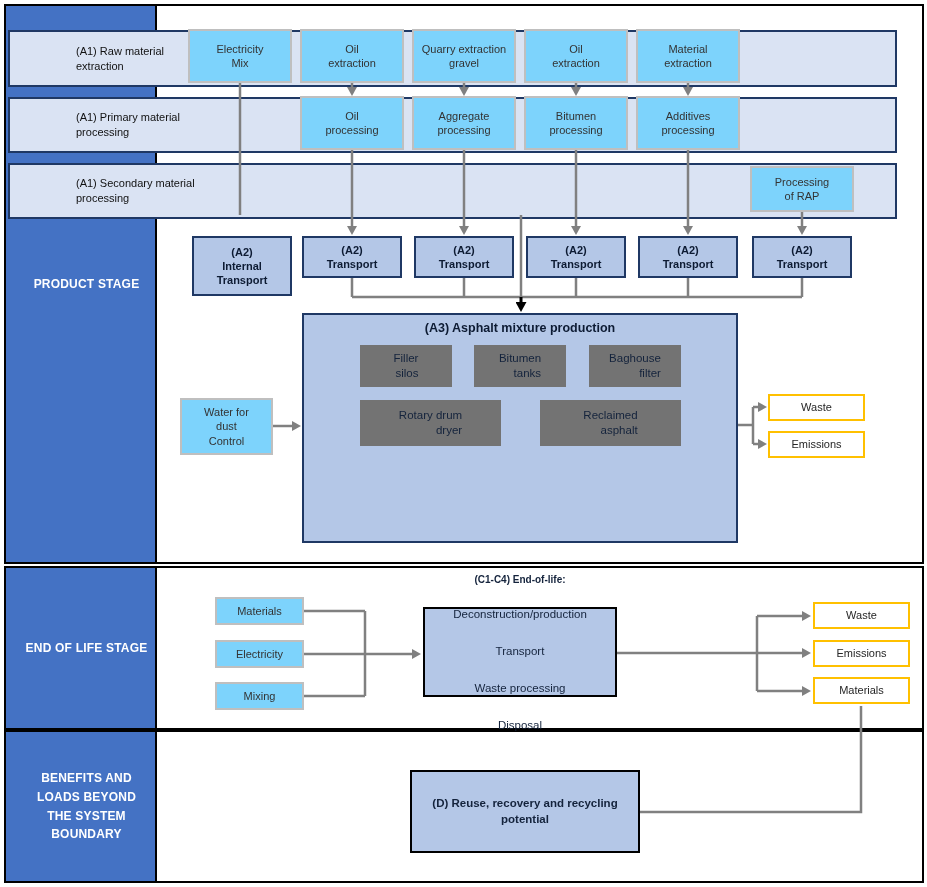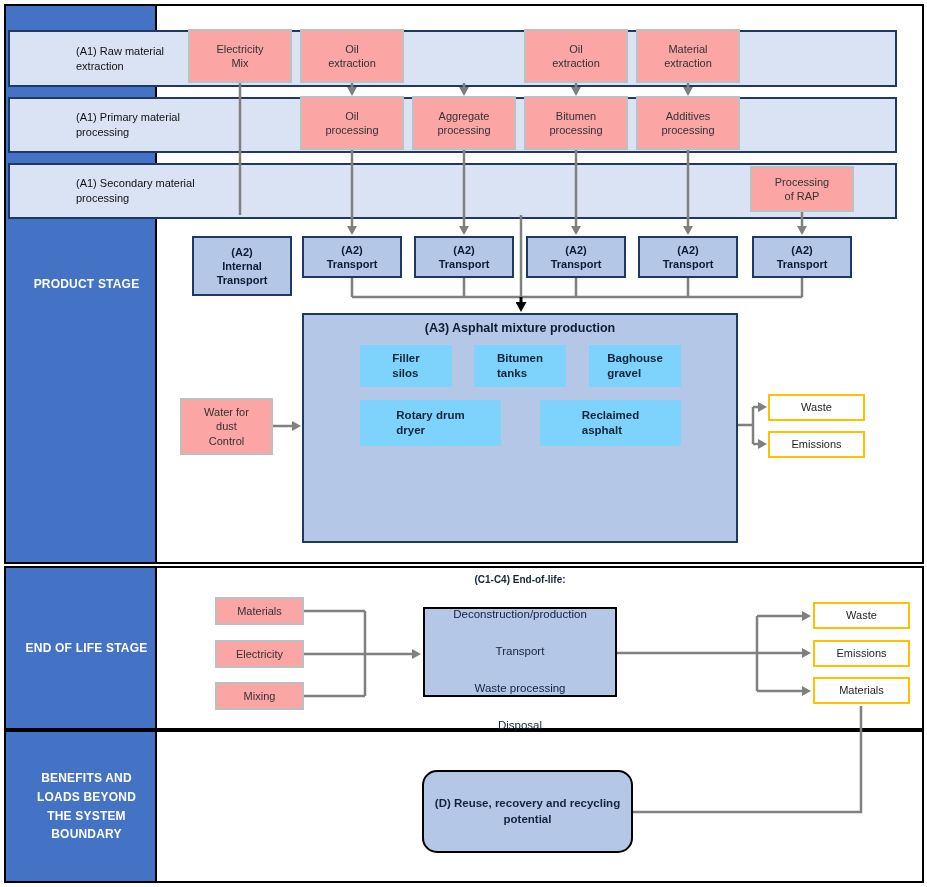--- a/index.html
+++ b/index.html
@@ -10,26 +10,26 @@
   .section{position:absolute;border:2.5px solid #000;background:#fff;z-index:0;}
   .side{position:absolute;left:0;top:0;bottom:0;width:149px;background:#4472C4;
     border-right:2.5px solid #000;display:flex;align-items:center;justify-content:center;}
   .side-label{color:#fff;font-weight:bold;font-size:12px;text-align:center;
     line-height:1.55;white-space:pre-line;letter-spacing:.2px;padding-left:12px;}
   .band{position:absolute;left:8px;width:885px;background:#DAE3F3;border:2px solid #1F3864;
     z-index:1;display:flex;align-items:center;}
   .band-label{font-size:11px;color:#111;padding-left:18px;white-space:pre-line;line-height:1.35;margin-left:48px;}
   .bx{position:absolute;display:flex;align-items:center;justify-content:center;text-align:center;
     white-space:pre-line;line-height:1.3;box-sizing:border-box;z-index:3;}
-  .white-bx{background:#fca5a5;border:2px solid #BFBFBF;font-size:11px;color:#333;}
+  .white-bx{background:#7dd3fc;border:2px solid #BFBFBF;font-size:11px;color:#333;}
   .blue-bx{background:#B4C7E7;border:2px solid #1F3864;font-weight:bold;font-size:11px;color:#0d1b33;}
   .big-bx{position:absolute;background:#B4C7E7;border:2px solid #1F3864;box-sizing:border-box;z-index:3;}
   .a3-title{display:block;text-align:center;font-weight:bold;font-size:12.5px;color:#0d1b33;margin-top:6px;}
-  .unit{position:absolute;background:#7dd3fc;display:flex;align-items:center;justify-content:center;
-    text-align:left;font-weight:bold;font-size:11.5px;color:#14233c;white-space:pre-line;
+  .unit{position:absolute;background:#737373;display:flex;align-items:center;justify-content:center;
+    text-align:right;font-weight:normal;font-size:11.5px;color:#14233c;white-space:pre-line;
     line-height:1.3;box-sizing:border-box;}
   .yellow-bx{background:#fff;border:2px solid #FFC000;font-size:11px;color:#262626;}
   .dark-bx{background:#B4C7E7;border:2px solid #000;color:#14233c;}
   .cbx-title{font-weight:bold;font-size:10px;display:block;}
   .cbx-line{font-size:11.5px;display:block;}
   .c-content{text-align:center;line-height:1.34;padding-top:2px;}
   .d-label{font-weight:bold;font-size:11.5px;white-space:pre-line;line-height:1.35;}
   svg.flows{position:absolute;left:0;top:0;z-index:2;pointer-events:none;}
 </style>
 </head>
@@ -114,20 +114,22 @@
       <path d="M861 706 V812 H626" marker-end="url(#ag)"></path>
     </g>
 
     <path d="M521 297 V303" stroke="#000" stroke-width="3" fill="none" marker-end="url(#ab)"></path>
   </svg>
 
   <div class="bx white-bx" style="left:188px;top:29px;width:104px;height:54px;">Electricity
 Mix</div>
   <div class="bx white-bx" style="left:300px;top:29px;width:104px;height:54px;">Oil
 extraction</div>
+  <div class="bx white-bx" style="left:412px;top:29px;width:104px;height:54px;">Quarry extraction
+gravel</div>
   <div class="bx white-bx" style="left:524px;top:29px;width:104px;height:54px;">Oil
 extraction</div>
   <div class="bx white-bx" style="left:636px;top:29px;width:104px;height:54px;">Material
 extraction</div>
 
   <div class="bx white-bx" style="left:300px;top:96px;width:104px;height:54px;">Oil
 processing</div>
   <div class="bx white-bx" style="left:412px;top:96px;width:104px;height:54px;">Aggregate
 processing</div>
   <div class="bx white-bx" style="left:524px;top:96px;width:104px;height:54px;">Bitumen
@@ -152,21 +154,21 @@
   <div class="bx blue-bx" style="left:752px;top:236px;width:100px;height:42px;">(A2)
 Transport</div>
 
   <div class="big-bx" style="left:302px;top:313px;width:436px;height:230px;">
     <span class="a3-title">(A3) Asphalt mixture production</span>
     <div class="unit" style="left:56px;top:30px;width:92px;height:42px;">Filler
 silos</div>
     <div class="unit" style="left:170px;top:30px;width:92px;height:42px;">Bitumen
 tanks</div>
     <div class="unit" style="left:285px;top:30px;width:92px;height:42px;">Baghouse
-gravel</div>
+filter</div>
     <div class="unit" style="left:56px;top:85px;width:141px;height:46px;">Rotary drum
 dryer</div>
     <div class="unit" style="left:236px;top:85px;width:141px;height:46px;">Reclaimed
 asphalt</div>
   </div>
 
   <div class="bx white-bx" style="left:180px;top:398px;width:93px;height:57px;">Water for
 dust
 Control</div>
 
@@ -184,18 +186,18 @@
       <span class="cbx-line">Transport</span>
       <span class="cbx-line">Waste processing</span>
       <span class="cbx-line">Disposal</span>
     </div>
   </div>
 
   <div class="bx yellow-bx" style="left:813px;top:602px;width:97px;height:27px;">Waste</div>
   <div class="bx yellow-bx" style="left:813px;top:640px;width:97px;height:27px;">Emissions</div>
   <div class="bx yellow-bx" style="left:813px;top:677px;width:97px;height:27px;">Materials</div>
 
-  <div class="bx dark-bx" style="left:422px;top:770px;width:211px;height:83px;border-radius:15px;">
+  <div class="bx dark-bx" style="left:410px;top:770px;width:230px;height:83px;">
     <span class="d-label">(D) Reuse, recovery and recycling
 potential</span>
   </div>
 
 </div>
 
 </body></html>

